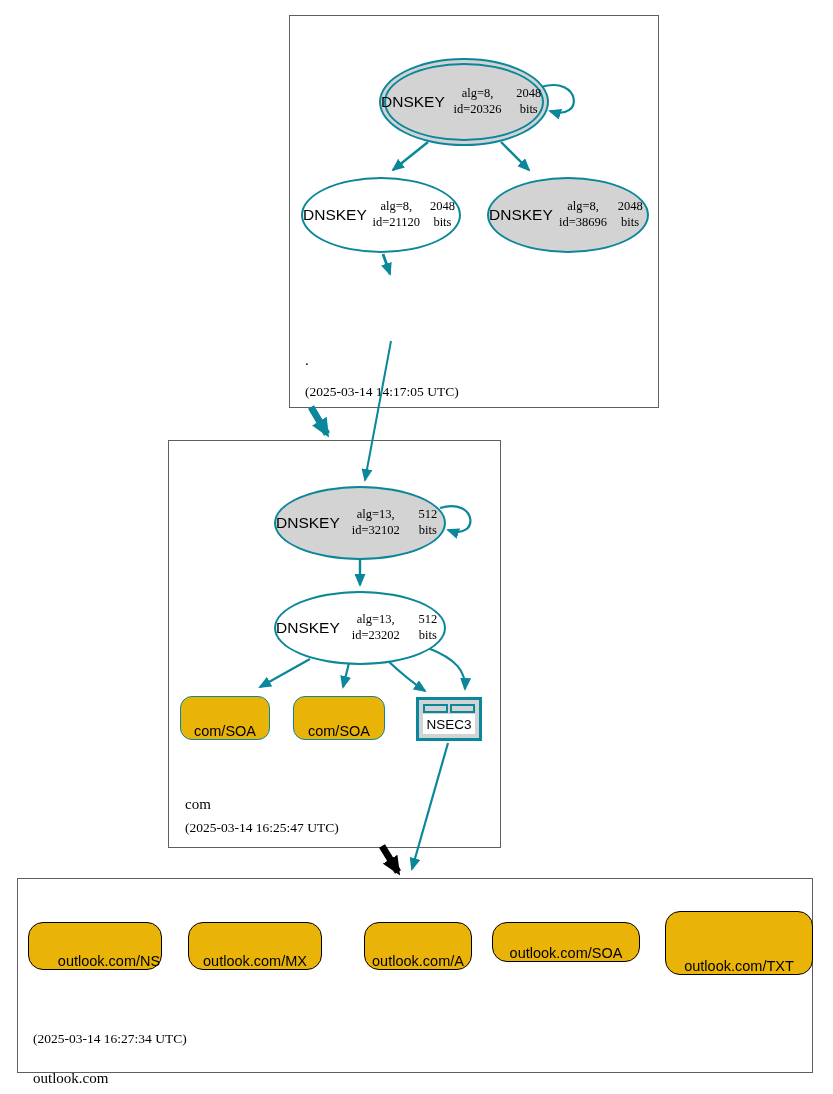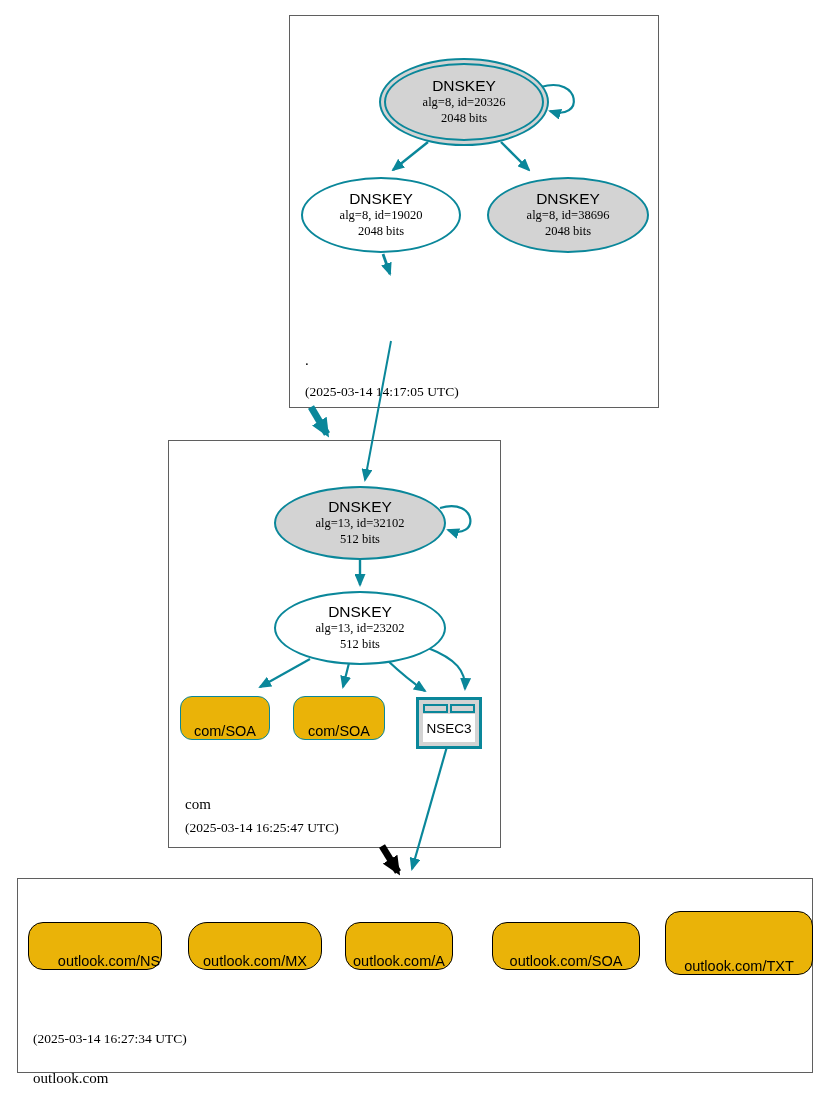--- a/index.html
+++ b/index.html
@@ -13,37 +13,37 @@
     font-family:"Liberation Serif", serif;
   }
   .zone{position:absolute;border:1.5px solid var(--zone-border);background:#fff;box-sizing:border-box;}
   .zone-label{position:absolute;font:15px "Liberation Serif", serif;color:#000;}
   .zone-ts{position:absolute;font:13.5px "Liberation Serif", serif;color:#000;white-space:nowrap;}
 
   .edges{position:absolute;left:0;top:0;width:833px;height:1094px;pointer-events:none;}
 
   .ellipse{
     position:absolute;border:2.2px solid var(--teal);border-radius:50%;
-    background:#fff;display:flex;flex-direction:column;align-items:center;justify-content:center;
+    background:#fff;display:flex;flex-direction:row;align-items:center;justify-content:center;
     text-align:center;box-sizing:border-box;
   }
   .ellipse.gray{background:var(--gray-fill);}
   .ring{position:absolute;inset:3px;border:2.2px solid var(--teal);border-radius:50%;}
   .t1{position:relative;font:15.5px "Liberation Sans", sans-serif;color:#000;line-height:1.15;}
   .t2{position:relative;font:12.5px "Liberation Serif", serif;color:#000;line-height:1.25;}
 
   .rrset{
     position:absolute;border:1.8px solid #000;border-radius:15px;background:#eab308;
     display:flex;align-items:flex-end;justify-content:center;
     font:14.5px "Liberation Sans", sans-serif;color:#000;box-sizing:border-box;white-space:nowrap;
   }
   .rrset.teal{border:1.6px solid var(--teal);border-radius:12px;}
 
   .nsec3{
-    position:absolute;left:416px;top:697px;width:66px;height:52px;
+    position:absolute;left:416px;top:697px;width:66px;height:44px;
     border:3px solid var(--teal);background:var(--gray-fill);
     box-sizing:border-box;display:flex;flex-direction:column;padding:4px;
   }
   .nsec3-cells{display:flex;gap:2px;height:9px;}
   .nsec3-cell{flex:1;border:2px solid var(--teal);background:var(--gray-fill);box-sizing:border-box;}
   .nsec3-label{
     flex:1;margin-top:1px;background:#fff;display:flex;align-items:center;justify-content:center;
     font:13.5px "Liberation Sans", sans-serif;color:#000;
   }
 </style>
@@ -97,21 +97,21 @@
 
   <div class="ellipse gray" style="left:379px;top:58px;width:170px;height:88px;">
     <div class="ring"></div>
     <div class="t1">DNSKEY</div>
     <div class="t2">alg=8, id=20326</div>
     <div class="t2">2048 bits</div>
   </div>
 
   <div class="ellipse" style="left:301px;top:177px;width:160px;height:76px;">
     <div class="t1">DNSKEY</div>
-    <div class="t2">alg=8, id=19020</div>
+    <div class="t2">alg=8, id=21120</div>
     <div class="t2">2048 bits</div>
   </div>
 
   <div class="ellipse gray" style="left:487px;top:177px;width:162px;height:76px;">
     <div class="t1">DNSKEY</div>
     <div class="t2">alg=8, id=38696</div>
     <div class="t2">2048 bits</div>
   </div>
 
 
@@ -138,26 +138,26 @@
     <div class="nsec3-cells">
       <div class="nsec3-cell"></div>
       <div class="nsec3-cell"></div>
     </div>
     <div class="nsec3-label">NSEC3</div>
   </div>
 
   <div class="rrset" style="left:28px;top:922px;width:134px;height:48px;padding-left:28px;">
     <span>outlook.com/NS</span>
   </div>
-  <div class="rrset" style="left:188px;top:922px;width:134px;height:48px;border-radius:19px;">
+  <div class="rrset" style="left:188px;top:922px;width:134px;height:48px;">
     <span>outlook.com/MX</span>
   </div>
-  <div class="rrset" style="left:345px;top:922px;width:108px;height:48px;">
+  <div class="rrset" style="left:364px;top:922px;width:108px;height:48px;">
     <span>outlook.com/A</span>
   </div>
-  <div class="rrset" style="left:492px;top:922px;width:148px;height:48px;">
+  <div class="rrset" style="left:492px;top:922px;width:148px;height:40px;">
     <span>outlook.com/SOA</span>
   </div>
   <div class="rrset" style="left:665px;top:911px;width:148px;height:64px;">
     <span>outlook.com/TXT</span>
   </div>
 
 </div>
 
 </body></html>

